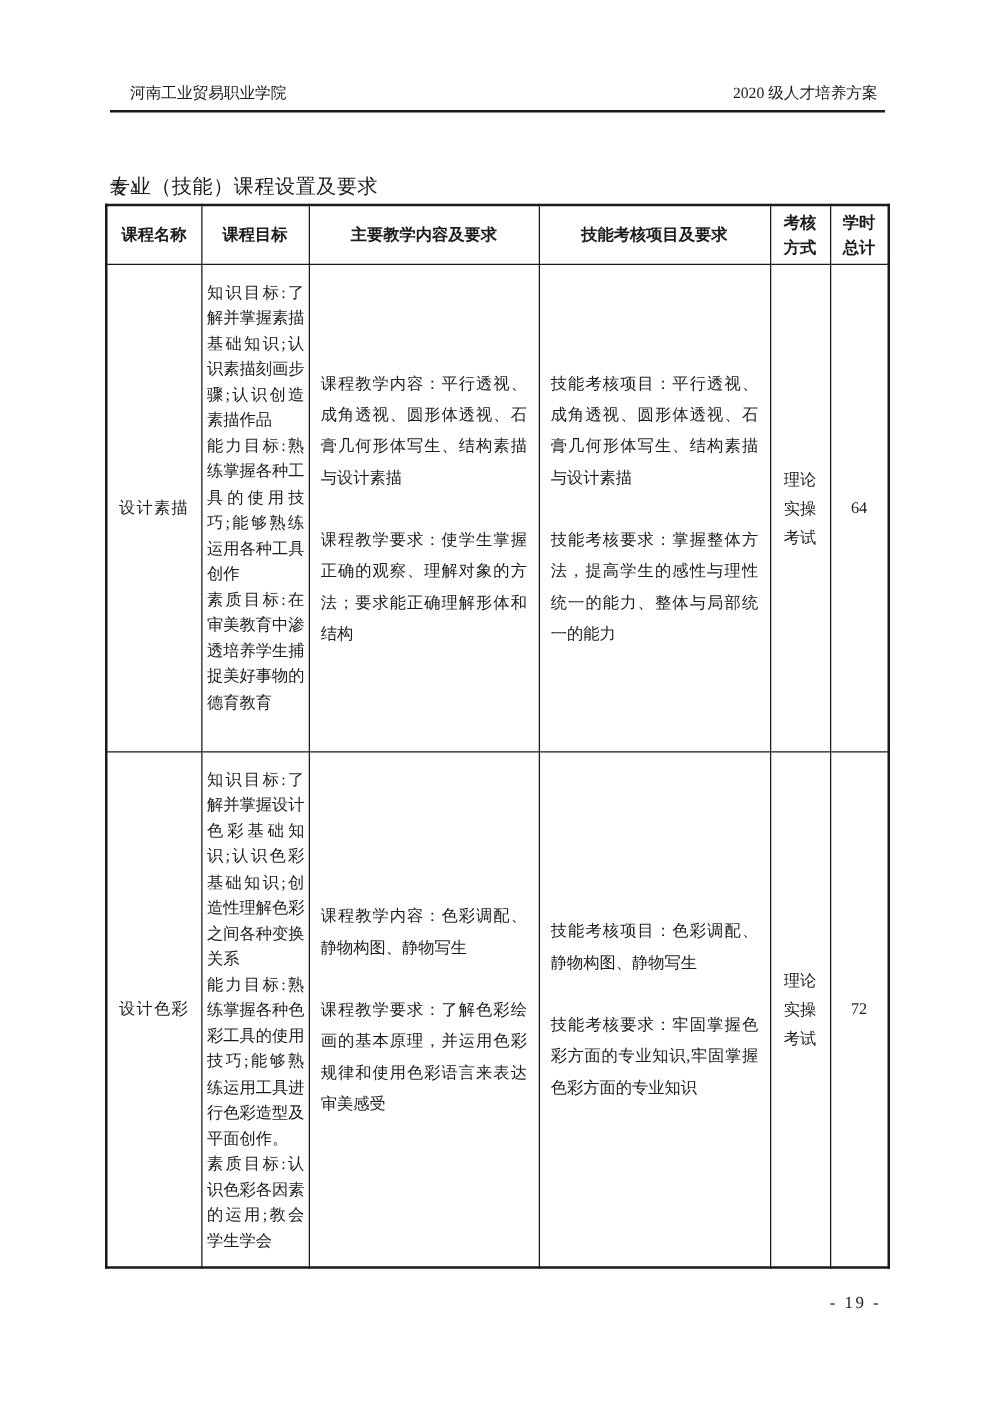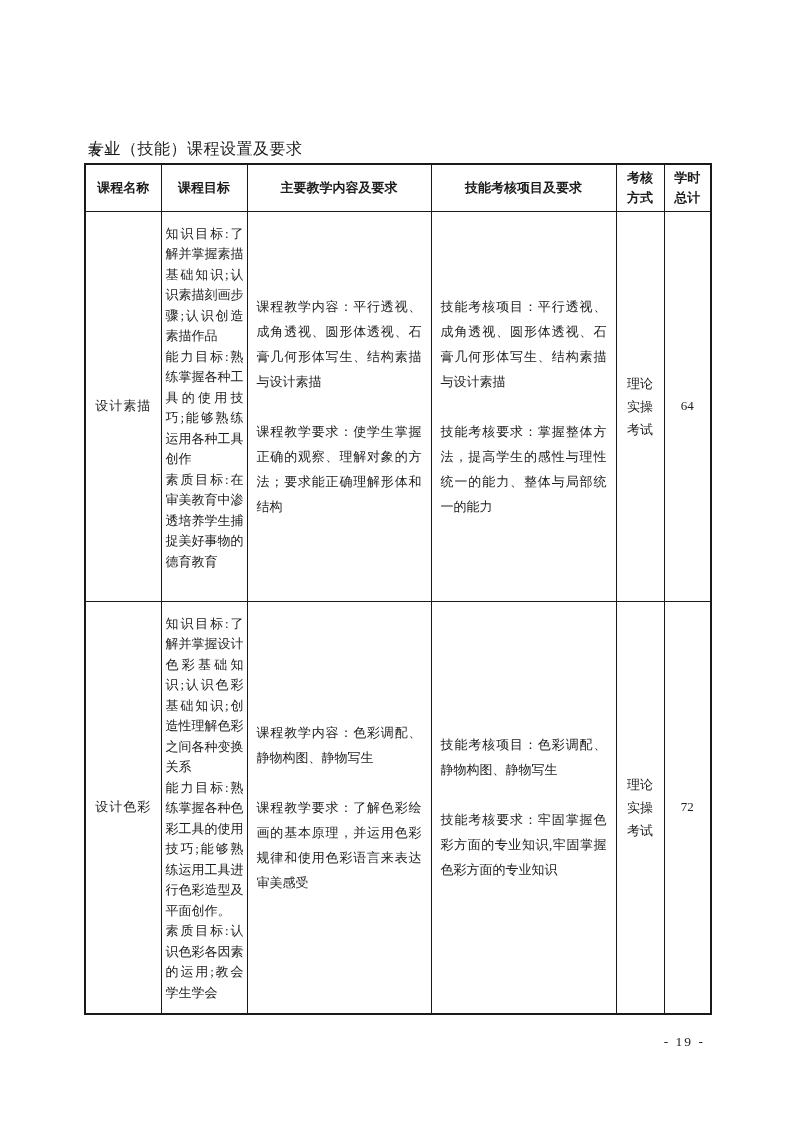--- a/index.html
+++ b/index.html
@@ -131,20 +131,24 @@
     right: 88px;
     font-size: 13.5px;
     letter-spacing: 2px;
   }
 </style>
 </head>
 <body>
 
 <div class="page">
 
+  <div class="running-header">
+    <span class="hl">河南工业贸易职业学院</span>
+    <span class="hr">2020 级人才培养方案</span>
+  </div>
 
 
   <div class="caption-row">
     <span class="caption-label">表 4</span>
     <span class="caption-title">专业（技能）课程设置及要求</span>
   </div>
 
   <table class="course-table">
     <colgroup>
       <col style="width:76px">

